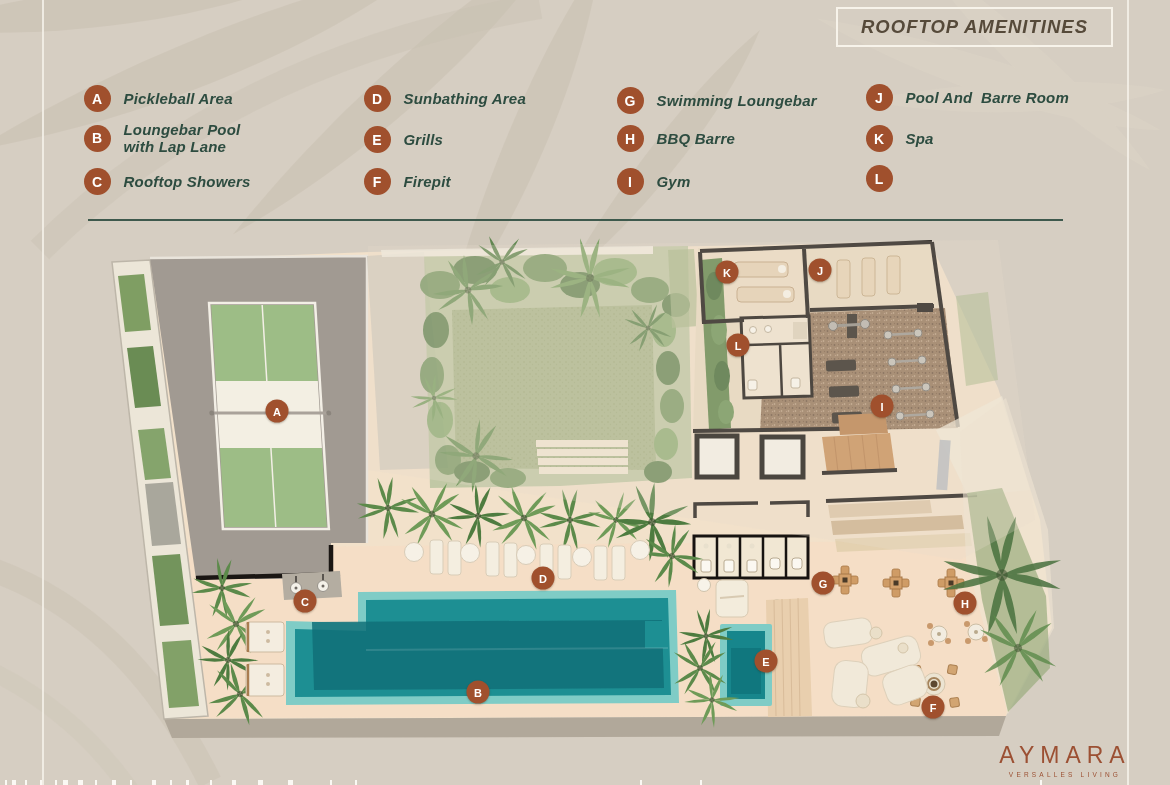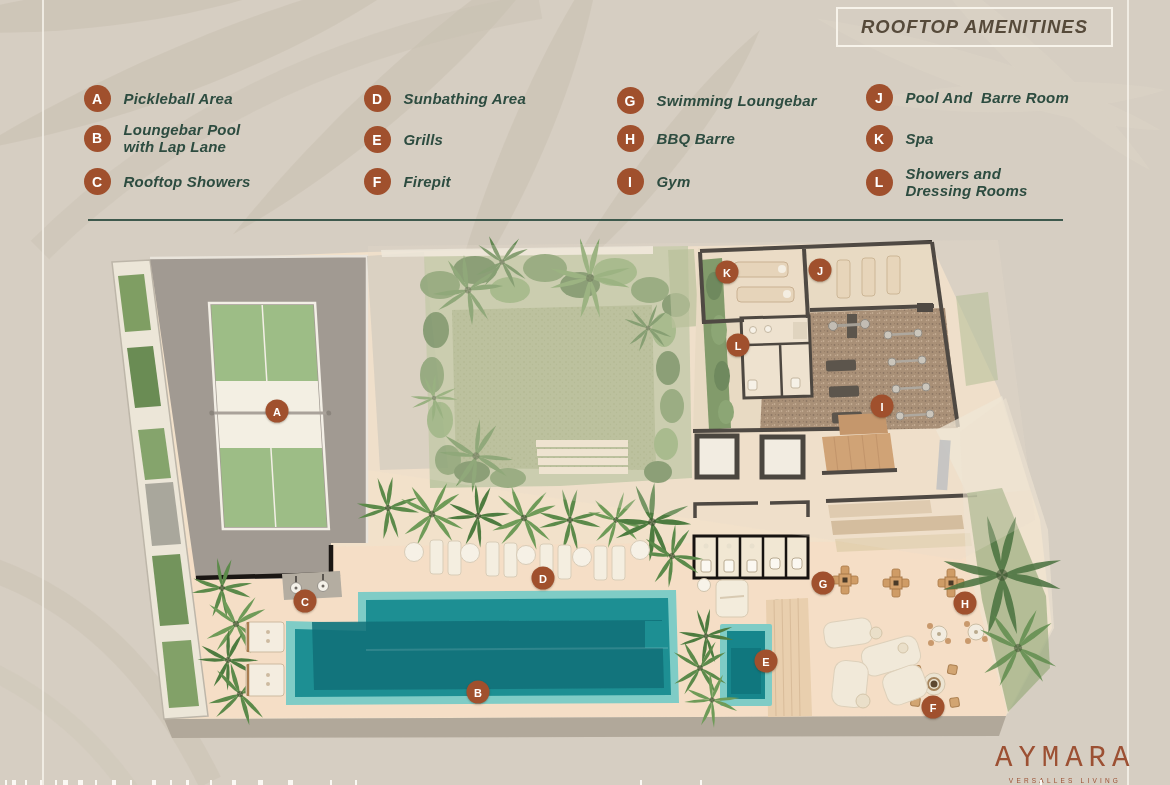--- a/index.html
+++ b/index.html
@@ -35,21 +35,21 @@
     color:var(--legtxt); white-space:pre-wrap; letter-spacing:.2px;
   }
   .marker{
     position:absolute; width:23px; height:23px; border-radius:50%;
     background:var(--badge); color:#fff; font-weight:bold; font-size:11px;
     display:flex; align-items:center; justify-content:center;
     transform:translate(-50%,-50%); box-shadow:0 1px 2px rgba(60,40,20,.35);
   }
   #logo{position:absolute; left:995px; top:742px; width:140px; text-align:center;}
   #logo .name{
-    font-family:Liberation Mono, monospace; font-size:29px; letter-spacing:6px;
+    font-family:Liberation Sans, sans-serif; font-size:23px; letter-spacing:6px;
     color:var(--logo); white-space:nowrap;
   }
   #logo .tagline{
     font-family:"Liberation Sans", sans-serif; font-size:6.5px; letter-spacing:3.2px;
     color:var(--logo); margin-top:2px; white-space:nowrap;
   }
   .crop-mark{position:absolute; background:#fbf9f4; height:5px; top:780px;}
 </style>
 </head>
 <body>
@@ -481,22 +481,20 @@
       <div class="leg-item" style="left: 865.5px; top: 84px;">
         <span class="leg-badge">J</span>
         <span class="leg-label">Pool And  Barre Room</span>
       </div>
       <div class="leg-item" style="left: 865.5px; top: 125px;">
         <span class="leg-badge">K</span>
         <span class="leg-label">Spa</span>
       </div>
       <div class="leg-item" style="left: 865.5px; top: 165px;">
         <span class="leg-badge">L</span>
-        <span class="leg-label">Showers and
-Dressing Rooms</span>
       </div>
     </div>
 
   <div id="divider"></div>
 
   <div id="markers">
       <div class="marker" style="left: 277px; top: 411px;">A</div>
       <div class="marker" style="left: 478px; top: 692px;">B</div>
       <div class="marker" style="left: 305px; top: 601px;">C</div>
       <div class="marker" style="left: 543px; top: 578px;">D</div>

